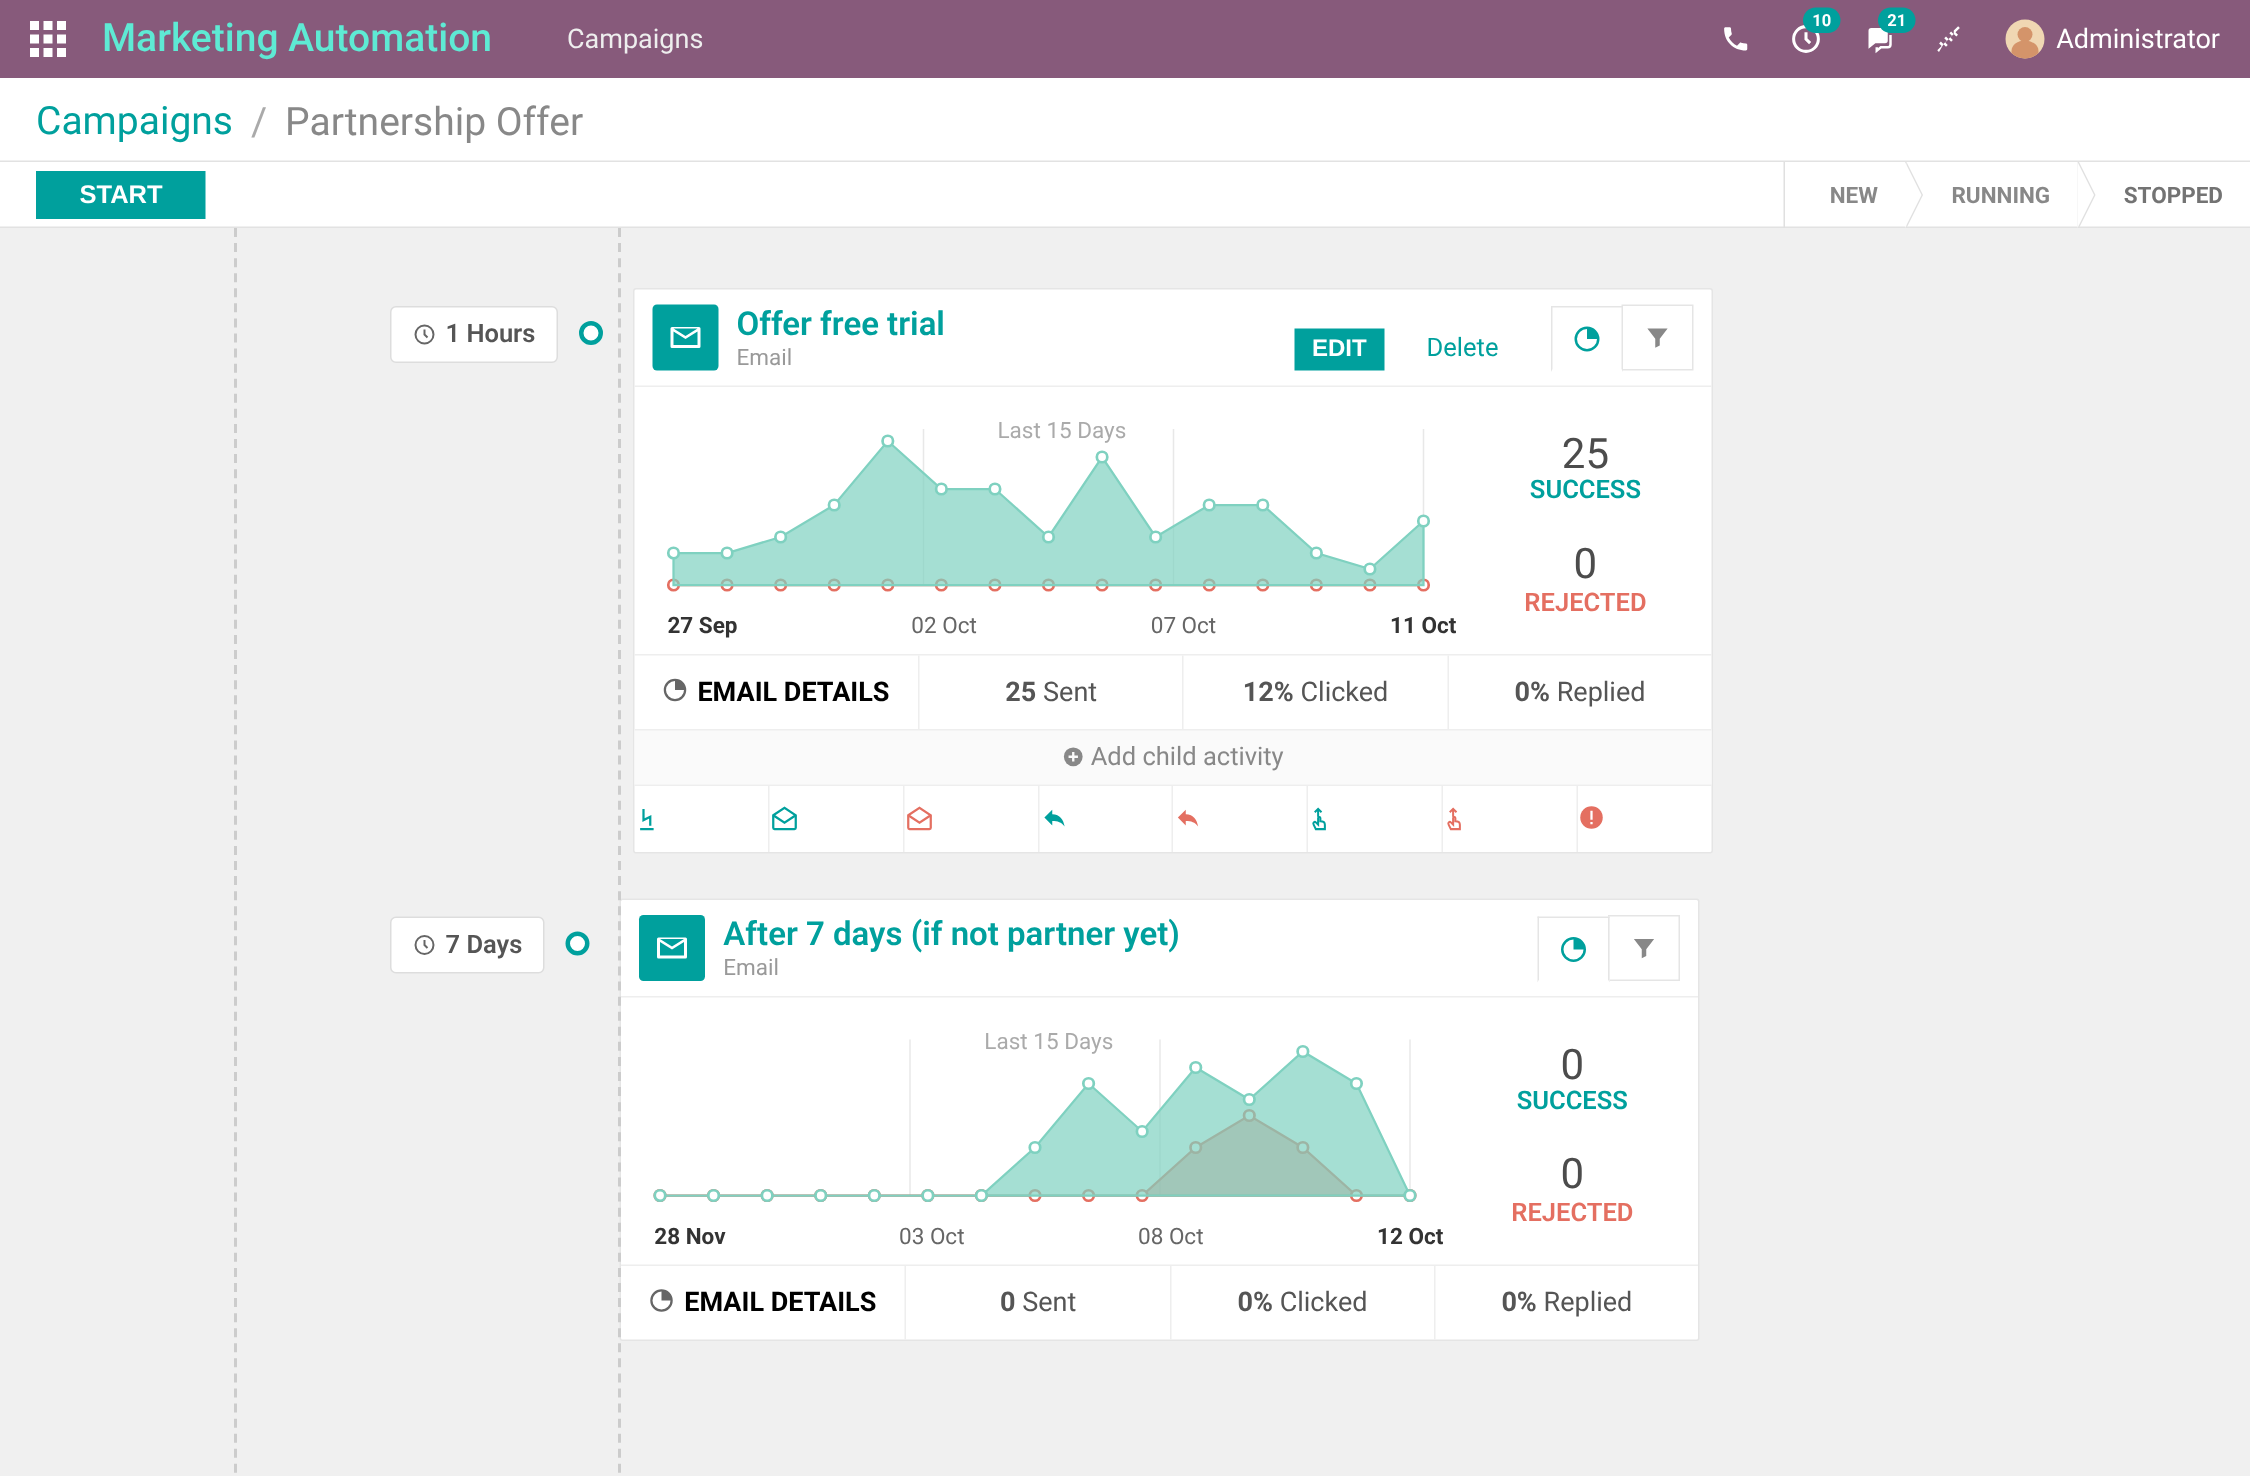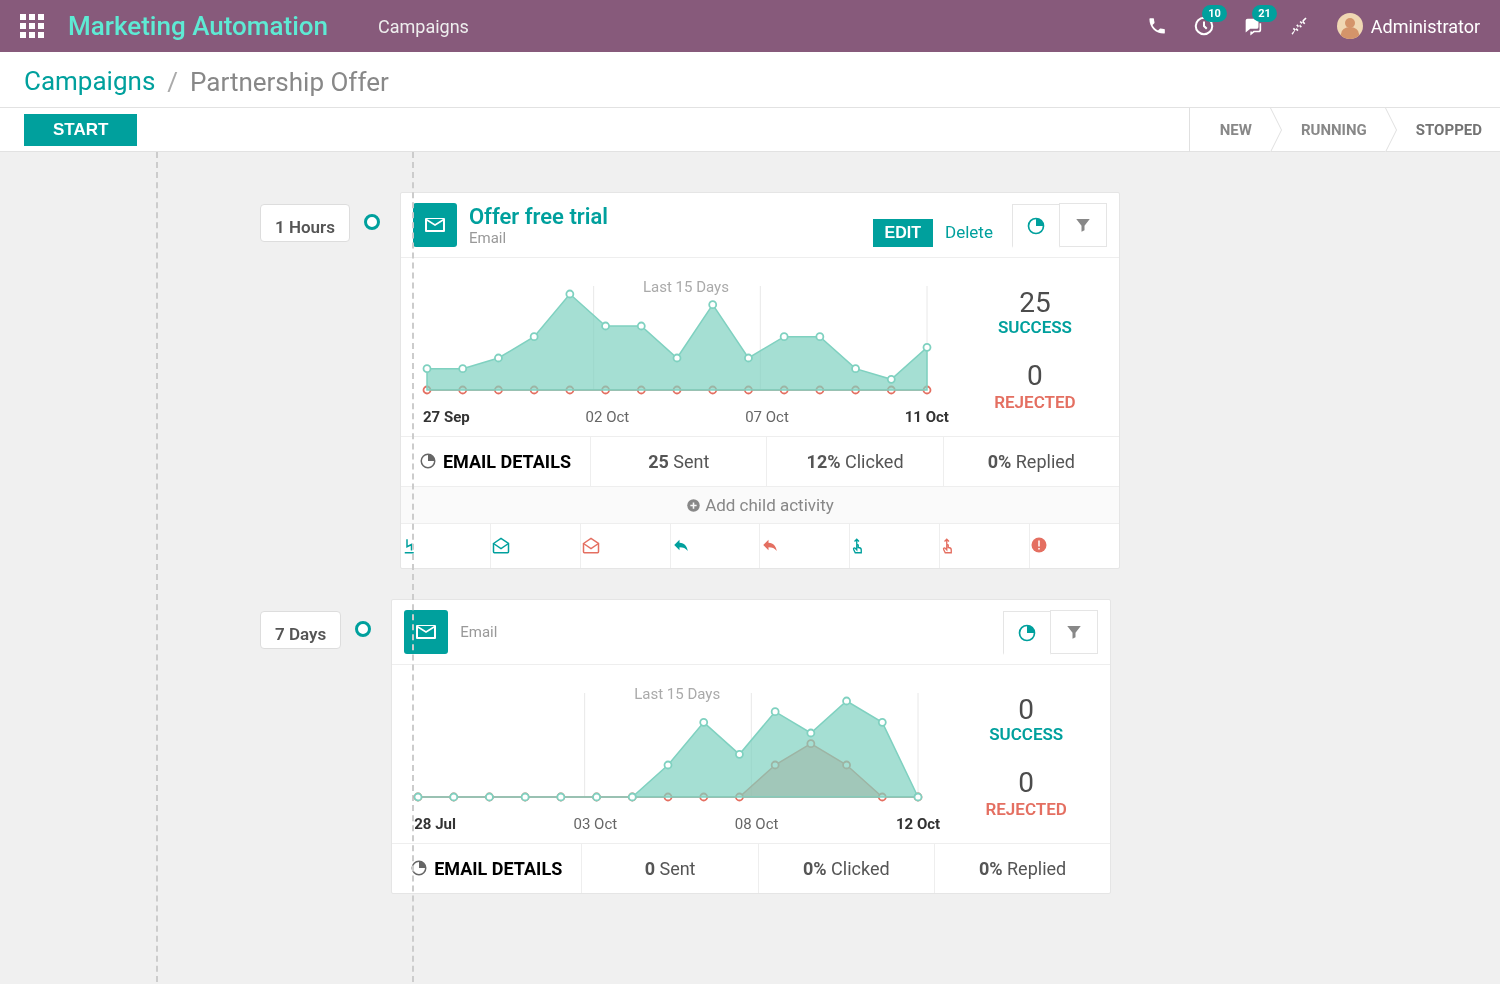--- a/index.html
+++ b/index.html
@@ -26,30 +26,30 @@
 .statusbar { margin-left: auto; display: flex; }
 .status { padding: 0 18px 0 30px; font-size: 15px; font-weight: 700; color: #888; display: flex; align-items: center; position: relative; border-left: 1px solid #e0e0e0; cursor:pointer; height:44px;}
 .status::after { content: ""; position:absolute; right:-11px; top:0; width:0;height:0;border-top:22px solid transparent;border-bottom:22px solid transparent;border-left:11px solid #fff; z-index:2;}
 .status::before { content: ""; position:absolute; right:-12px; top:0; width:0;height:0;border-top:22px solid transparent;border-bottom:22px solid transparent;border-left:11px solid #e0e0e0; z-index:1;}
 .status.active { color: #737373; }
 .status:last-child::after,.status:last-child::before{display:none;}
 .canvas { background: #f0f0f0; position: relative; padding: 40px 0 60px; min-height: 850px; }
 .timeline { position: absolute; left: 412px; top: 0; bottom: 0; border-left: 2px dashed #ccc; }
 .timeline2 { position: absolute; left: 156px; top: 0; bottom: 0; border-left: 2px dashed #ccc; }
 .activity { display: flex; align-items: flex-start; margin-bottom: 30px; }
-.delay-pill { background: #fff; border: 1px solid #ddd; border-radius: 4px; padding: 6px 14px; font-size: 17px; font-weight: 600; color: #555; display: flex; align-items: center; gap: 6px; margin-right: 14px; margin-top: 12px; margin-left: 260px; height:38px;flex-direction:column;}
+.delay-pill { background: #fff; border: 1px solid #ddd; border-radius: 4px; padding: 6px 14px; font-size: 17px; font-weight: 600; color: #555; display: flex; align-items: center; gap: 6px; margin-right: 14px; margin-top: 12px; margin-left: 260px; height:38px;}
 .node-dot { width: 16px; height: 16px; border: 3px solid #00a09d; border-radius: 50%; background: #fff; margin-top: 22px; margin-right: 20px; z-index:3; position:relative;}
 .card { background: #fff; border: 1px solid #e5e5e5; width: 720px; border-radius: 2px; }
 .card-header { display: flex; align-items: center; padding: 10px 12px; border-bottom: 1px solid #eee; }
 .icon-box { width: 44px; height: 44px; background: #00a09d; color: #fff; display: flex; align-items: center; justify-content: center; border-radius: 3px; margin-right: 12px; }
 .card-title { color: #00a09d; font-size: 22px; font-weight: 600; }
 .card-subtitle { color: #999; font-size: 15px; }
 .card-actions { margin-left: auto; display: flex; align-items: flex-end; gap: 0; }
 .btn-edit { background: #00a09d; color: #fff; border: none; padding: 5px 12px; font-size: 16px; font-weight: 700; cursor:pointer; }
-.btn-delete { color: #00a09d; padding: 5px 12px; font-size: 17px; cursor: pointer; }
+.btn-delete { color: #00a09d; padding: 5px 28px; font-size: 17px; cursor: pointer; }
 .tab-icons { display:flex; margin-left: 8px; }
 .tab-icon { width: 48px; height: 44px; display:flex;align-items:center;justify-content:center; border:1px solid #e5e5e5; color:#888; cursor:pointer; margin-left:-1px; background:#fff;}
 .tab-icon.active { color: #00a09d; border-bottom:2px solid #fff; position:relative; top:1px;}
 .chart-row { display: flex; padding: 16px 4px 10px 16px; }
 .chart-box { flex: 1; position:relative;}
 .chart-label { position:absolute; top:4px; left:50%; transform:translateX(-50%); color:#aaa; font-size:15px;}
 .stats-box { width: 160px; text-align: center; padding-top: 12px;}
 .stat-big { font-size: 28px; font-weight: 400; color: #4c4c4c; } 
 .stat-label { font-size: 17px; font-weight: 600; margin-top: -2px; }
 .stat-success { color: #00a09d; }
@@ -304,20 +304,21 @@
     </div>
     <div class="node-dot"></div>
     <div class="card">
       <div class="card-header">
         <div class="icon-box">
             <svg width="24" height="24" viewBox="0 0 24 24" fill="#fff">
               <path d="M3 5h18a1 1 0 011 1v12a1 1 0 01-1 1H3a1 1 0 01-1-1V6a1 1 0 011-1zm1 3v9h16V8l-8 5-8-5zm0-2l8 5 8-5H4z"></path>
             </svg>
           </div>
         <div>
+          <div class="card-title">After 7 days (if not partner yet)</div>
           <div class="card-subtitle">Email</div>
         </div>
         <div class="card-actions">
           <div class="tab-icons">
             <div class="tab-icon active">
                 <svg width="20" height="20" viewBox="0 0 24 24" fill="currentColor">
                   <path d="M12 2a10 10 0 100 20 10 10 0 000-20zm0 2v8h8a8 8 0 01-8 8 8 8 0 010-16z"></path>
                 </svg>
               </div>
             <div class="tab-icon">
@@ -362,21 +363,21 @@
               <circle cx="260" cy="84" r="3.5" fill="#fff" stroke="#7fd1c0" stroke-width="1.8"></circle>
               <circle cx="295.7142857142857" cy="41.33333333333333" r="3.5" fill="#fff" stroke="#7fd1c0" stroke-width="1.8"></circle>
               <circle cx="331.42857142857144" cy="73.33333333333334" r="3.5" fill="#fff" stroke="#7fd1c0" stroke-width="1.8"></circle>
               <circle cx="367.14285714285717" cy="30.66666666666667" r="3.5" fill="#fff" stroke="#7fd1c0" stroke-width="1.8"></circle>
               <circle cx="402.85714285714283" cy="52" r="3.5" fill="#fff" stroke="#7fd1c0" stroke-width="1.8"></circle>
               <circle cx="438.57142857142856" cy="20" r="3.5" fill="#fff" stroke="#7fd1c0" stroke-width="1.8"></circle>
               <circle cx="474.2857142857143" cy="41.33333333333333" r="3.5" fill="#fff" stroke="#7fd1c0" stroke-width="1.8"></circle>
               <circle cx="510" cy="116" r="3.5" fill="#fff" stroke="#7fd1c0" stroke-width="1.8"></circle>
             </svg>
           <div class="xaxis">
-            <span>28 Jul</span>
+            <span>28 Nov</span>
             <span class="mid">03 Oct</span>
             <span class="mid">08 Oct</span>
             <span>12 Oct</span>
           </div>
         </div>
         <div class="stats-box">
           <div class="stat-big">0</div>
           <div class="stat-label stat-success">SUCCESS</div>
           <div class="stat-block2">
             <div class="stat-big">0</div>

